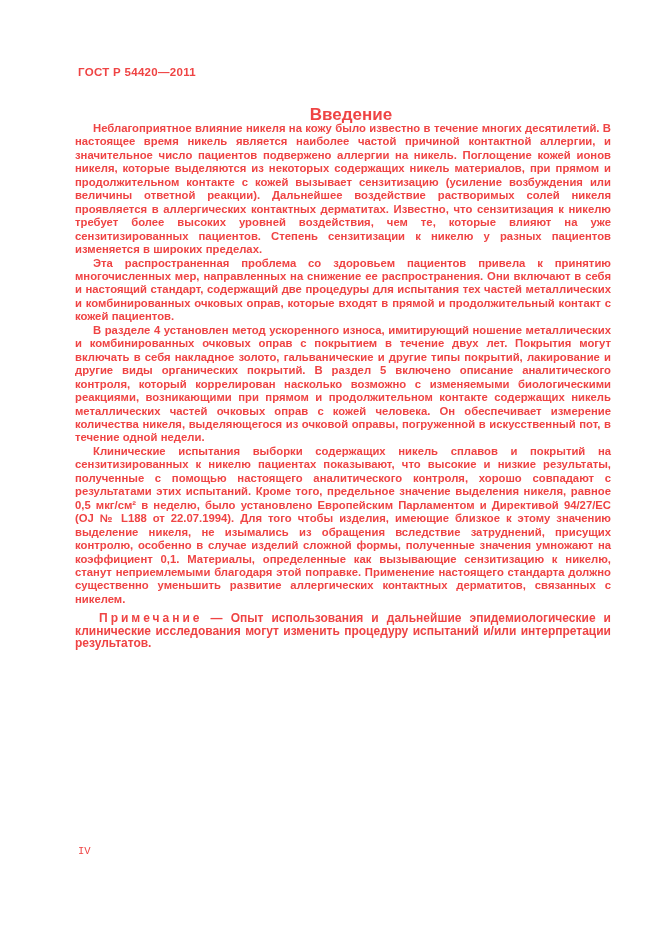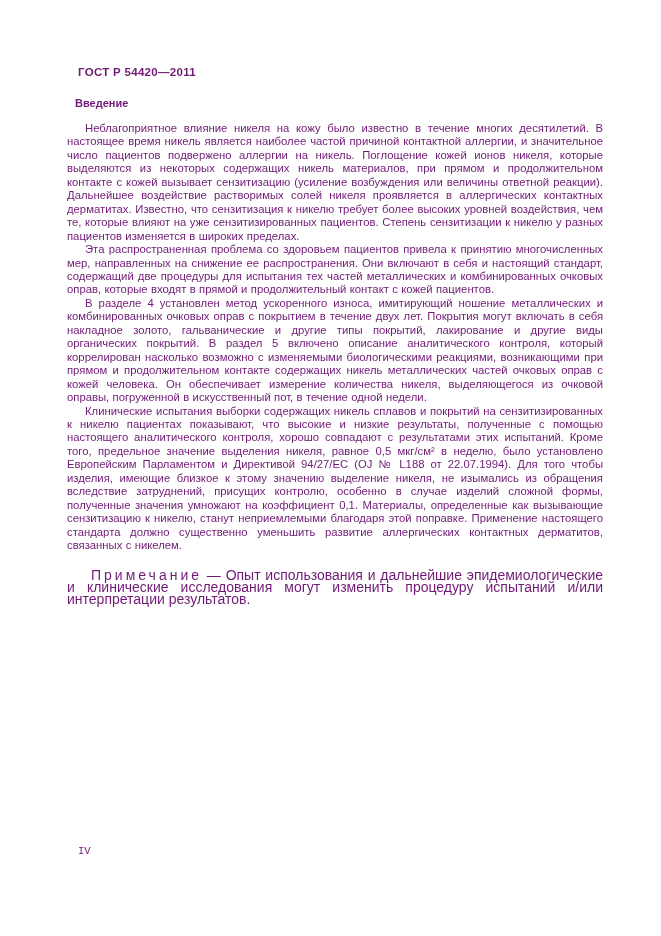--- a/index.html
+++ b/index.html
@@ -6,57 +6,59 @@
     margin: 0;
     padding: 0;
     background: #ffffff;
   }
   .page {
     position: relative;
     width: 661px;
     height: 936px;
     background: #ffffff;
     font-family: "Liberation Sans", sans-serif;
-    color: #701a75;
+    color: #ef4444;
     overflow: hidden;
   }
   .doc-code {
     position: absolute;
     left: 78px;
     top: 66px;
     font-size: 11.5px;
     font-weight: bold;
     letter-spacing: 0.3px;
   }
   .doc-title {
     position: absolute;
     left: 75px;
     top: 97px;
     width: 536px;
-    margin: 0;
-    font-size: 11px;
+    margin: 8px;
+    text-align: center;
+    font-size: 17px;
     font-weight: bold;
   }
   .content {
     position: absolute;
-    left: 67px;
+    left: 75px;
     top: 122px;
     width: 536px;
+    font-weight: bold;
   }
   .para {
     margin: 0;
     font-size: 11.3px;
     line-height: 13.45px;
     text-align: justify;
     text-indent: 18px;
     word-spacing: 0.2px;
   }
   .note {
-    margin: 16px 0 0 0;
-    font-size: 14px;
+    margin: 6px 0 0 0;
+    font-size: 12px;
     line-height: 12.2px;
     text-align: justify;
     text-indent: 24px;
   }
   .note-label {
     letter-spacing: 3px;
   }
   .page-number {
     position: absolute;
     left: 78px;

